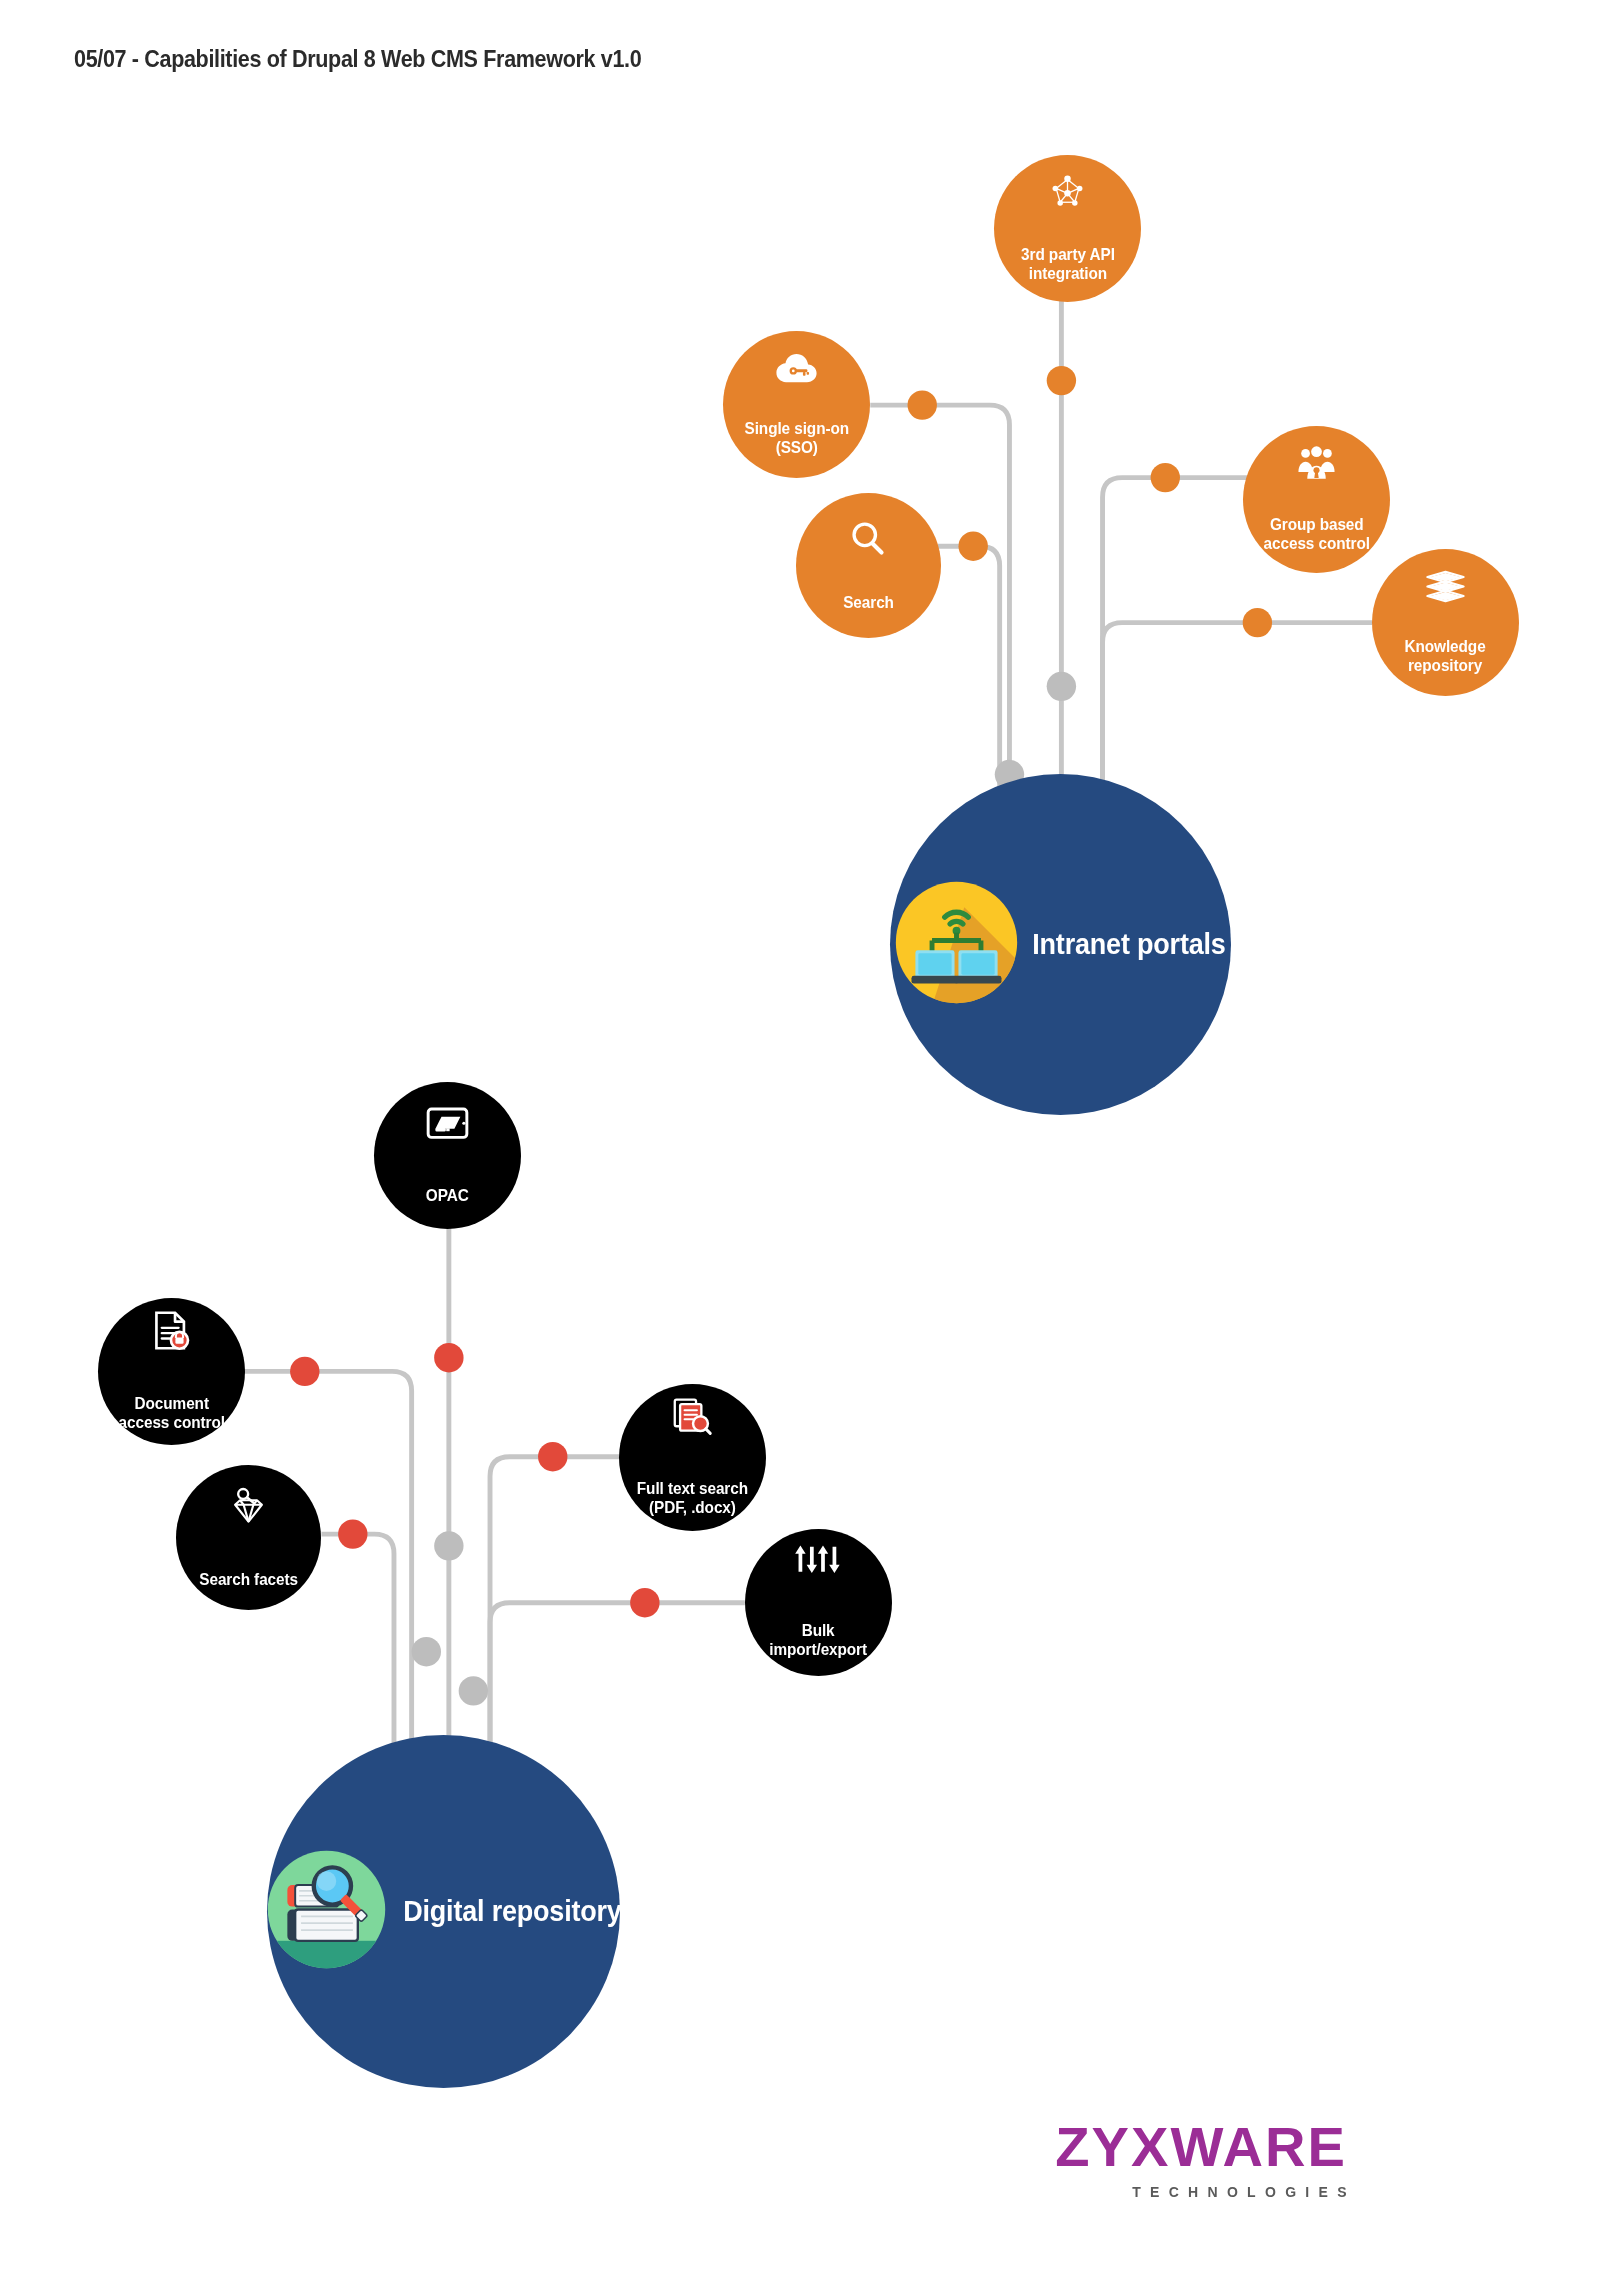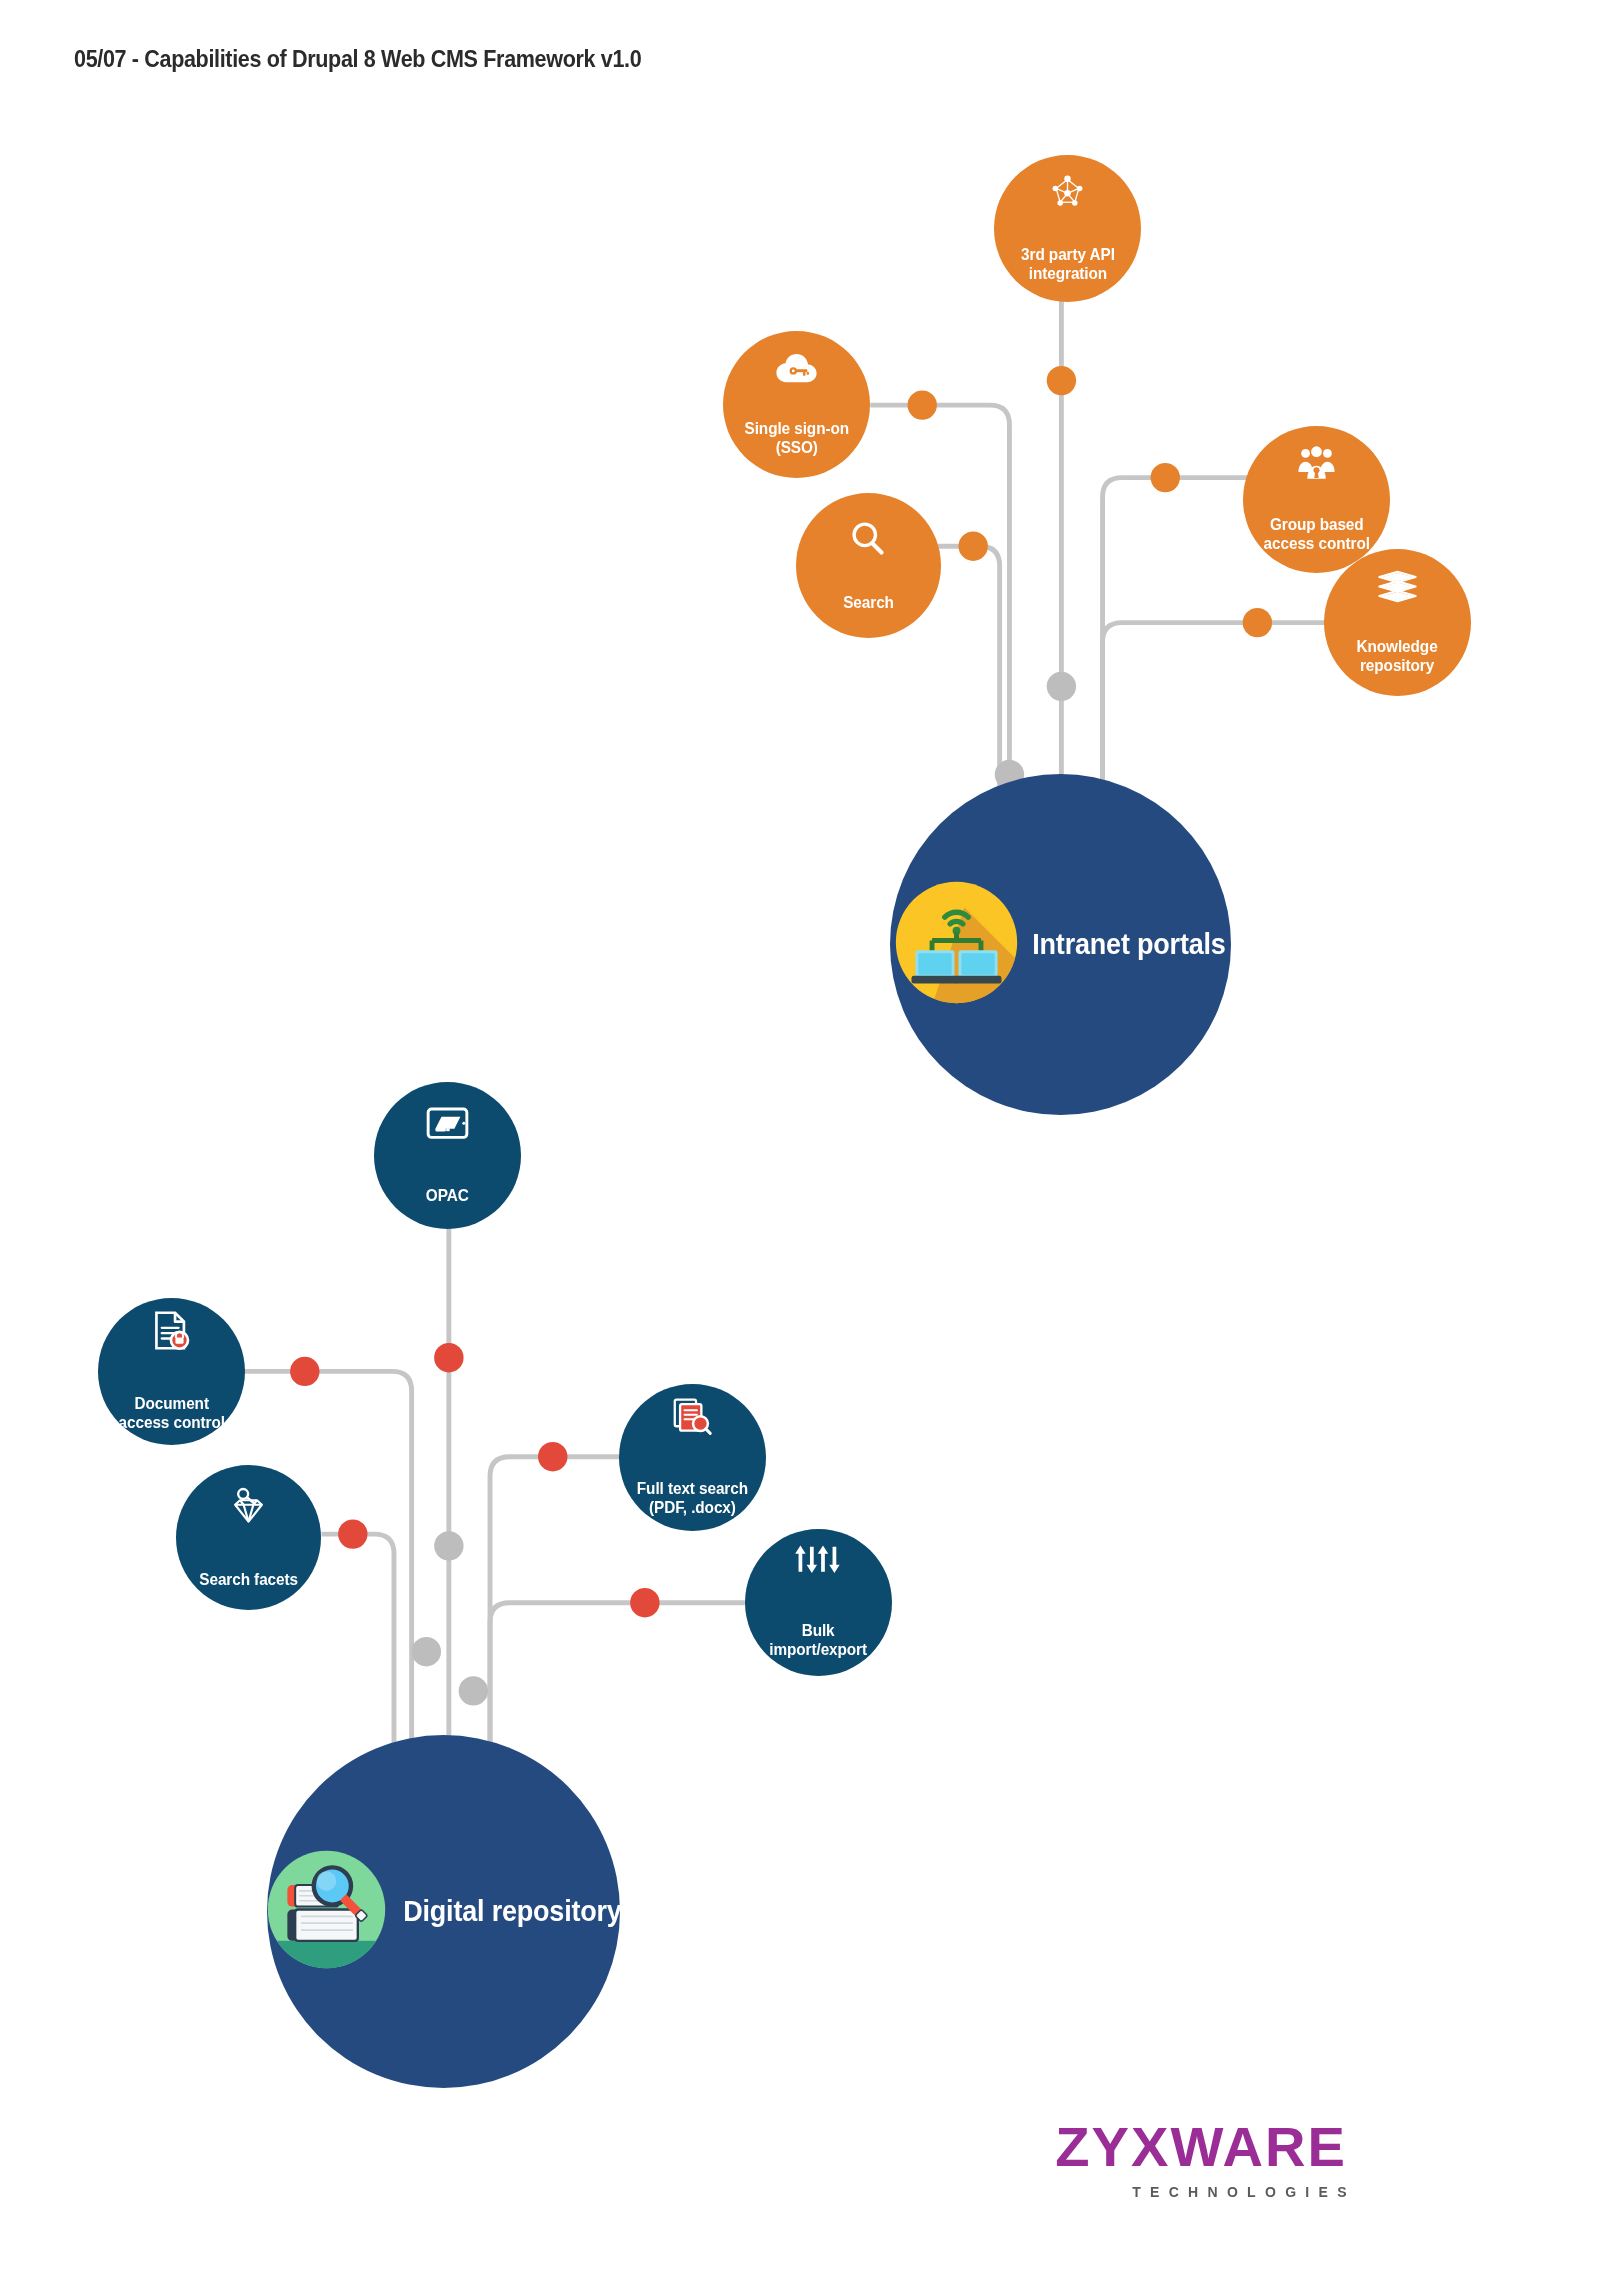--- a/index.html
+++ b/index.html
@@ -54,21 +54,21 @@
     border-radius: 50%;
     display: flex;
     flex-direction: column;
     align-items: center;
     justify-content: center;
     box-sizing: border-box;
     text-align: center;
     color: #ffffff;
   }
   .node.orange { background: #e5822b; gap: 28px; }
-  .node.red    { background: #0c4a6e; gap: 38px; }
+  .node.red    { background: #000000; gap: 38px; }
 
   .node .glyph {
     display: block;
     line-height: 0;
     margin-bottom: 5.9px;
   }
   .node .nlabel {
     font-size: 16.7px;
     font-weight: bold;
     line-height: 1.12;
@@ -265,21 +265,21 @@
         <g fill="#e5822b">
           <circle cx="24" cy="30" r="3.6"></circle>
           <path d="M22.4 31.8h3.2l1 7.4h-5.2z"></path>
         </g>
       </svg>
     </span>
     <span class="nlabel">Group based
 access control</span>
   </div>
 
-  <div class="node orange" style="left:1324px; top:549px; width:147px; height:147px;">
+  <div class="node orange" style="left:1372px; top:549px; width:147px; height:147px;">
     <span class="glyph">
       <svg width="43" height="35" viewBox="0 0 50 40">
         <g fill="none" stroke="#ffffff" stroke-width="2.6" stroke-linejoin="round">
           <path d="M25 3 L46 9 L25 15 L4 9 Z"></path>
           <path d="M25 14 L46 20 L25 26 L4 20 Z"></path>
           <path d="M25 25 L46 31 L25 37 L4 31 Z"></path>
         </g>
         <g fill="#ffffff">
           <path d="M25 4.3 L43.6 9.2 L25 14 L6.4 9.2 Z"></path>
           <path d="M25 15.3 L43.6 20.2 L25 25 L6.4 20.2 Z"></path>

